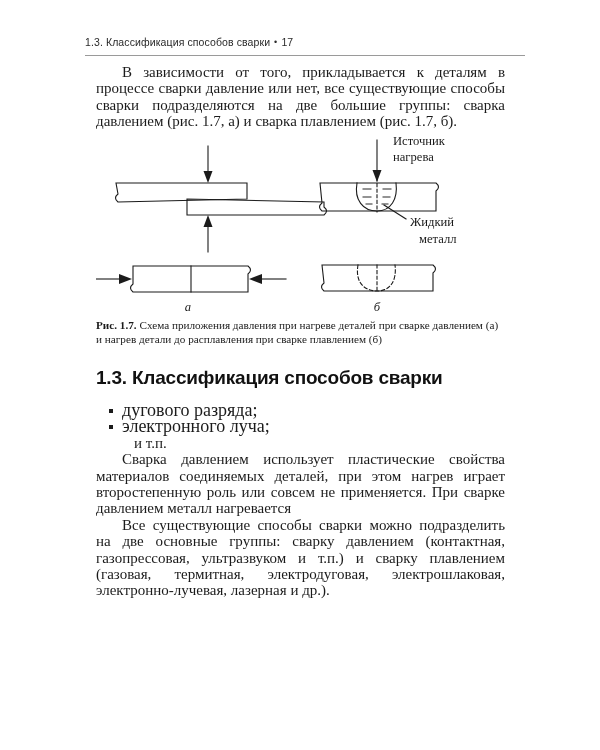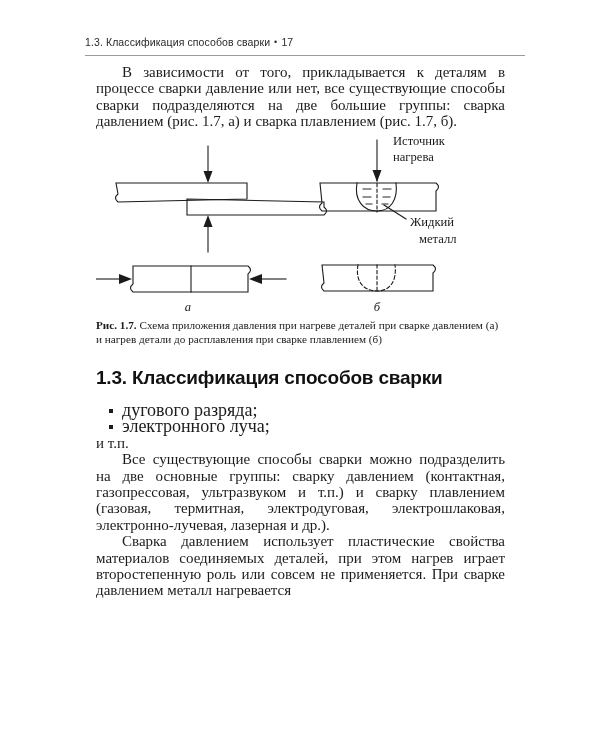--- a/index.html
+++ b/index.html
@@ -61,21 +61,21 @@
   }
 
   p.para {
     margin: 0;
     font-size: 15px;
     line-height: 16.4px;
     text-align: justify;
     text-indent: 26px;
     hyphens: manual;
   }
-  p.para.noindent { text-indent: 0; }
+  p.para.noindent { text-indent: 0; margin-left: 38px; }
 
   
   .figure {
     position: absolute;
     left: 96px;
     top: 132px;
     width: 409px;
     height: 182px;
     text-align: right;
   }
@@ -222,17 +222,17 @@
         <span class="sq"></span>
         <span>дугового разряда;</span>
       </li>
       <li>
         <span class="sq"></span>
         <span>электронного луча;</span>
       </li>
     </ul>
 
     <p class="para noindent">и т.п.</p>
+    <p class="para">Сварка давлением использует пластические свойства материалов соединяемых деталей, при этом нагрев играет второстепенную роль или совсем не применяется. При сварке давлением металл нагревается</p>
     <p class="para">Все существующие способы сварки можно подразделить на две основные группы: сварку давлением (контактная, газопрессовая, уль­тразвуком и т.п.) и сварку плавлением (газовая, термитная, электро­дуговая, электрошлаковая, электронно-лучевая, лазерная и др.).</p>
-    <p class="para">Сварка давлением использует пластические свойства материалов соединяемых деталей, при этом нагрев играет второстепенную роль или совсем не применяется. При сварке давлением металл нагревается</p>
   </div>
 
 </div>
 
 </body></html>

